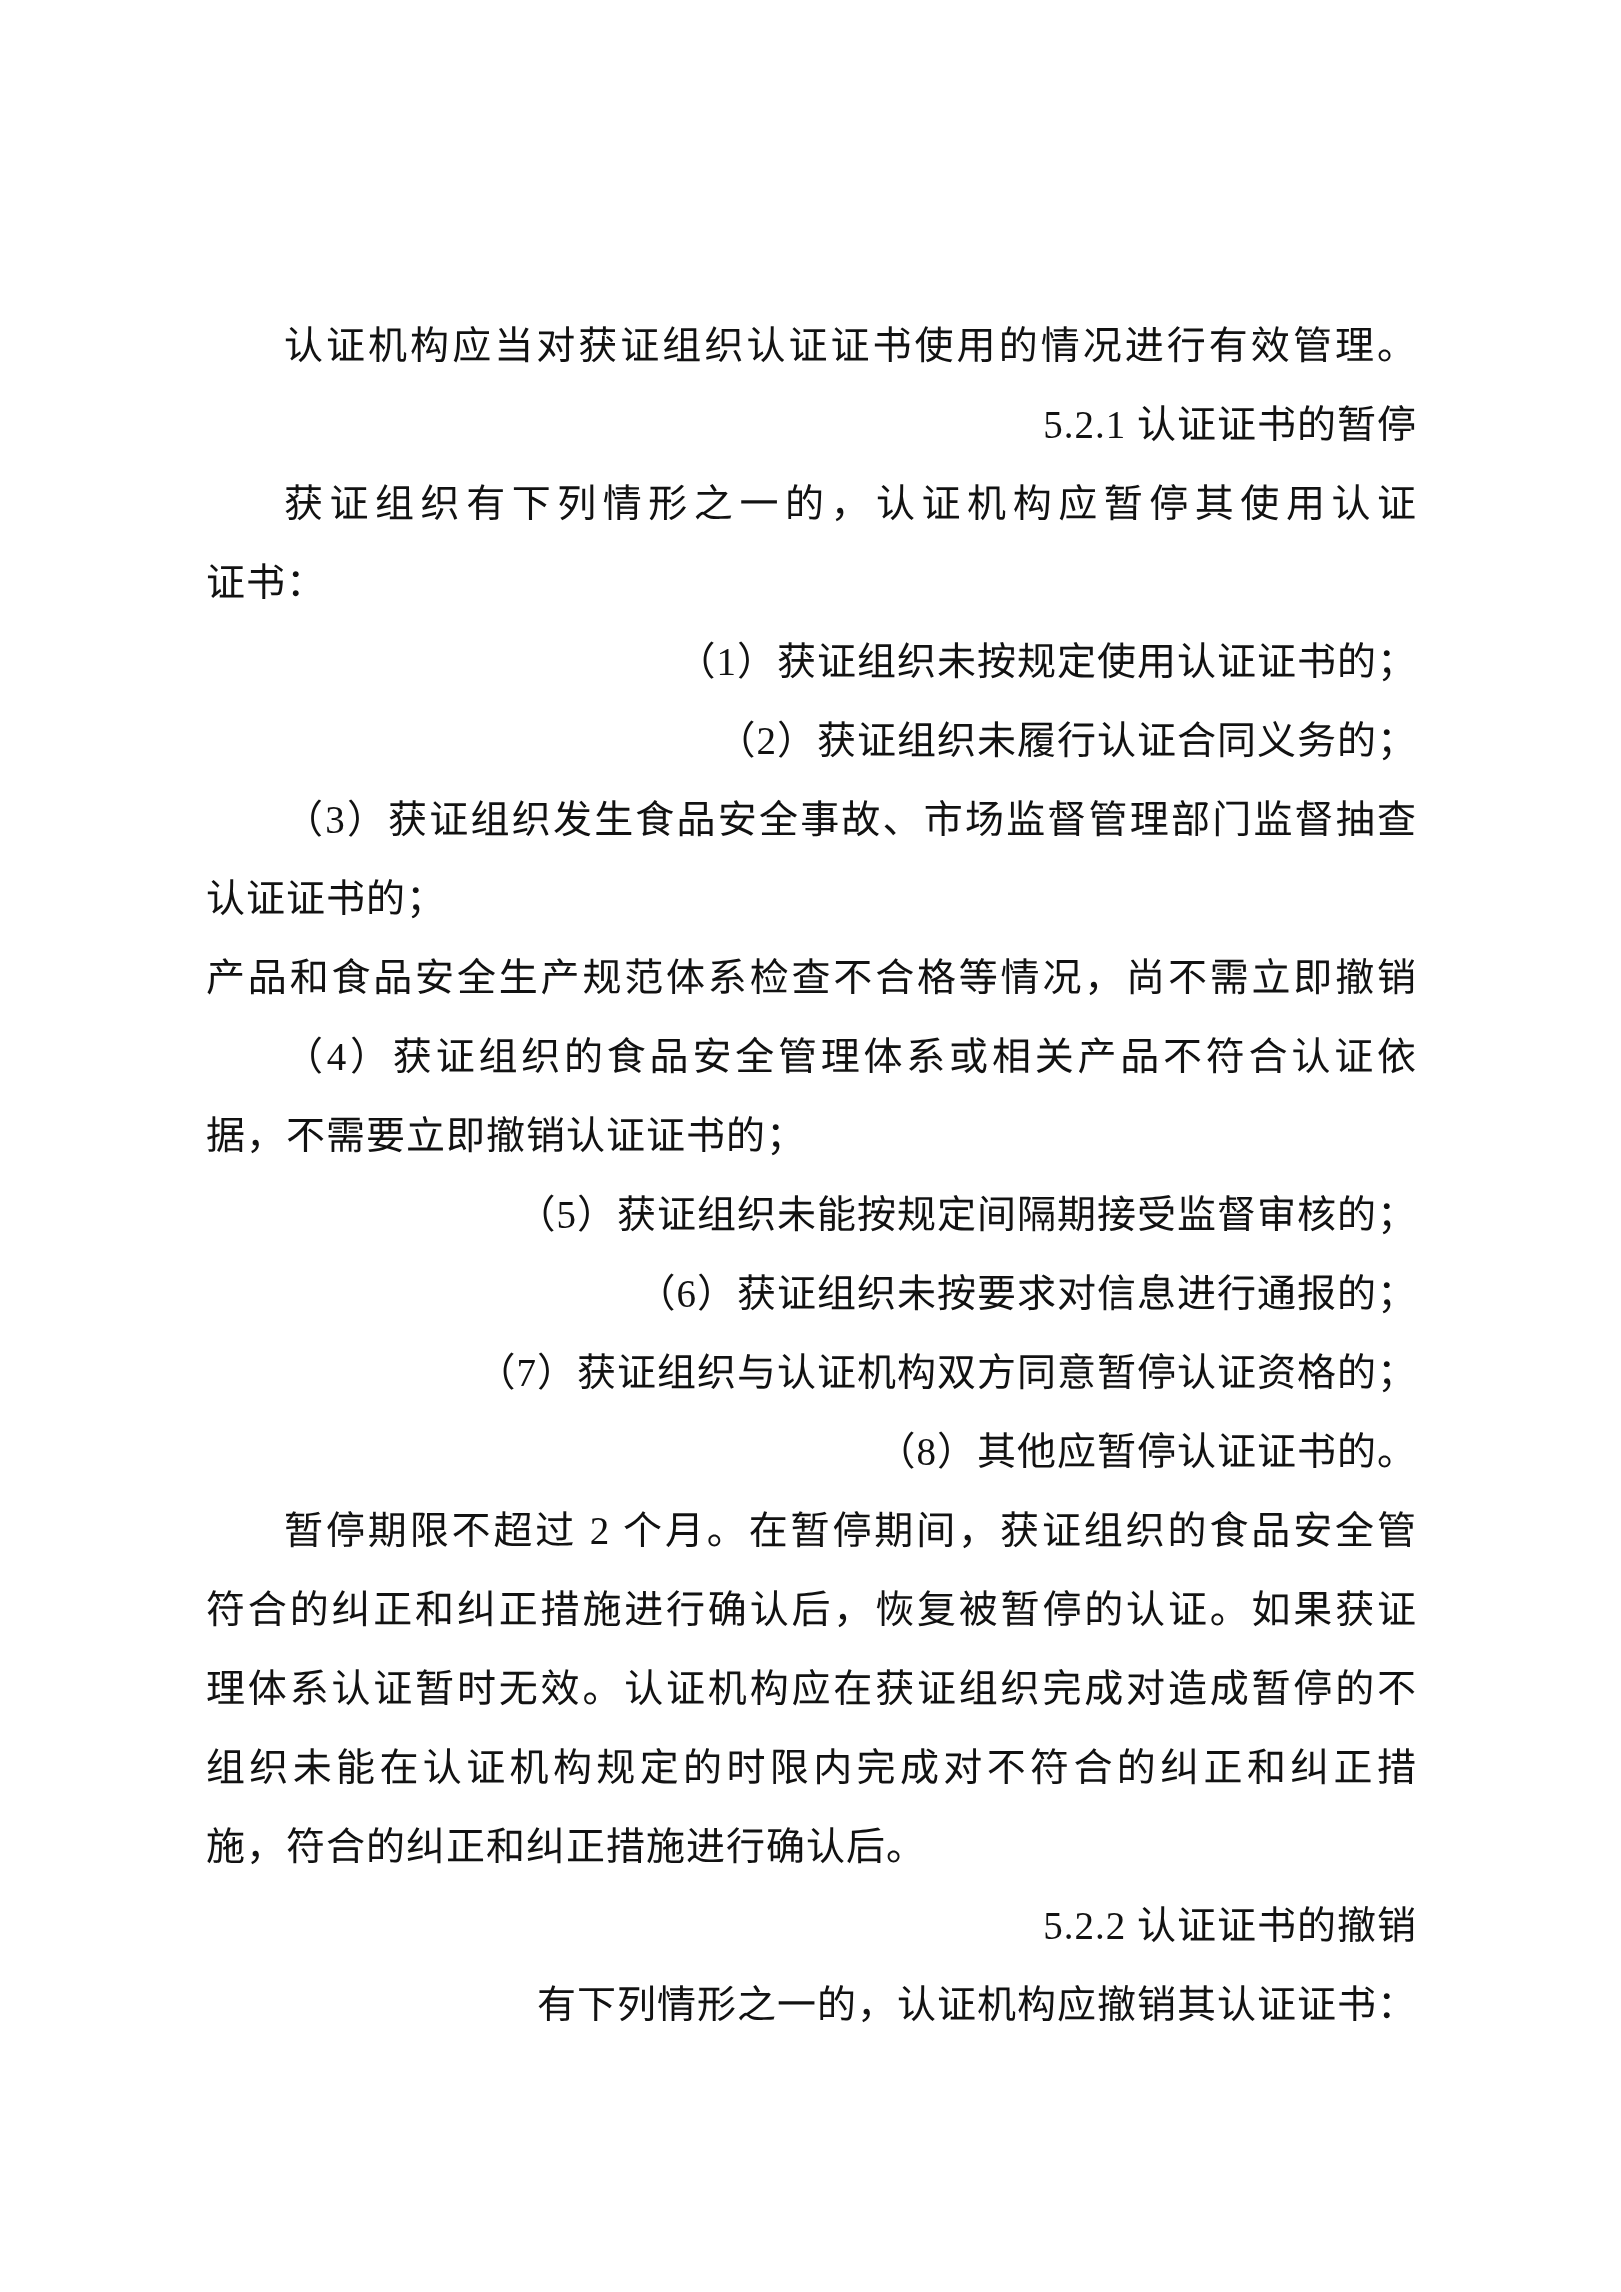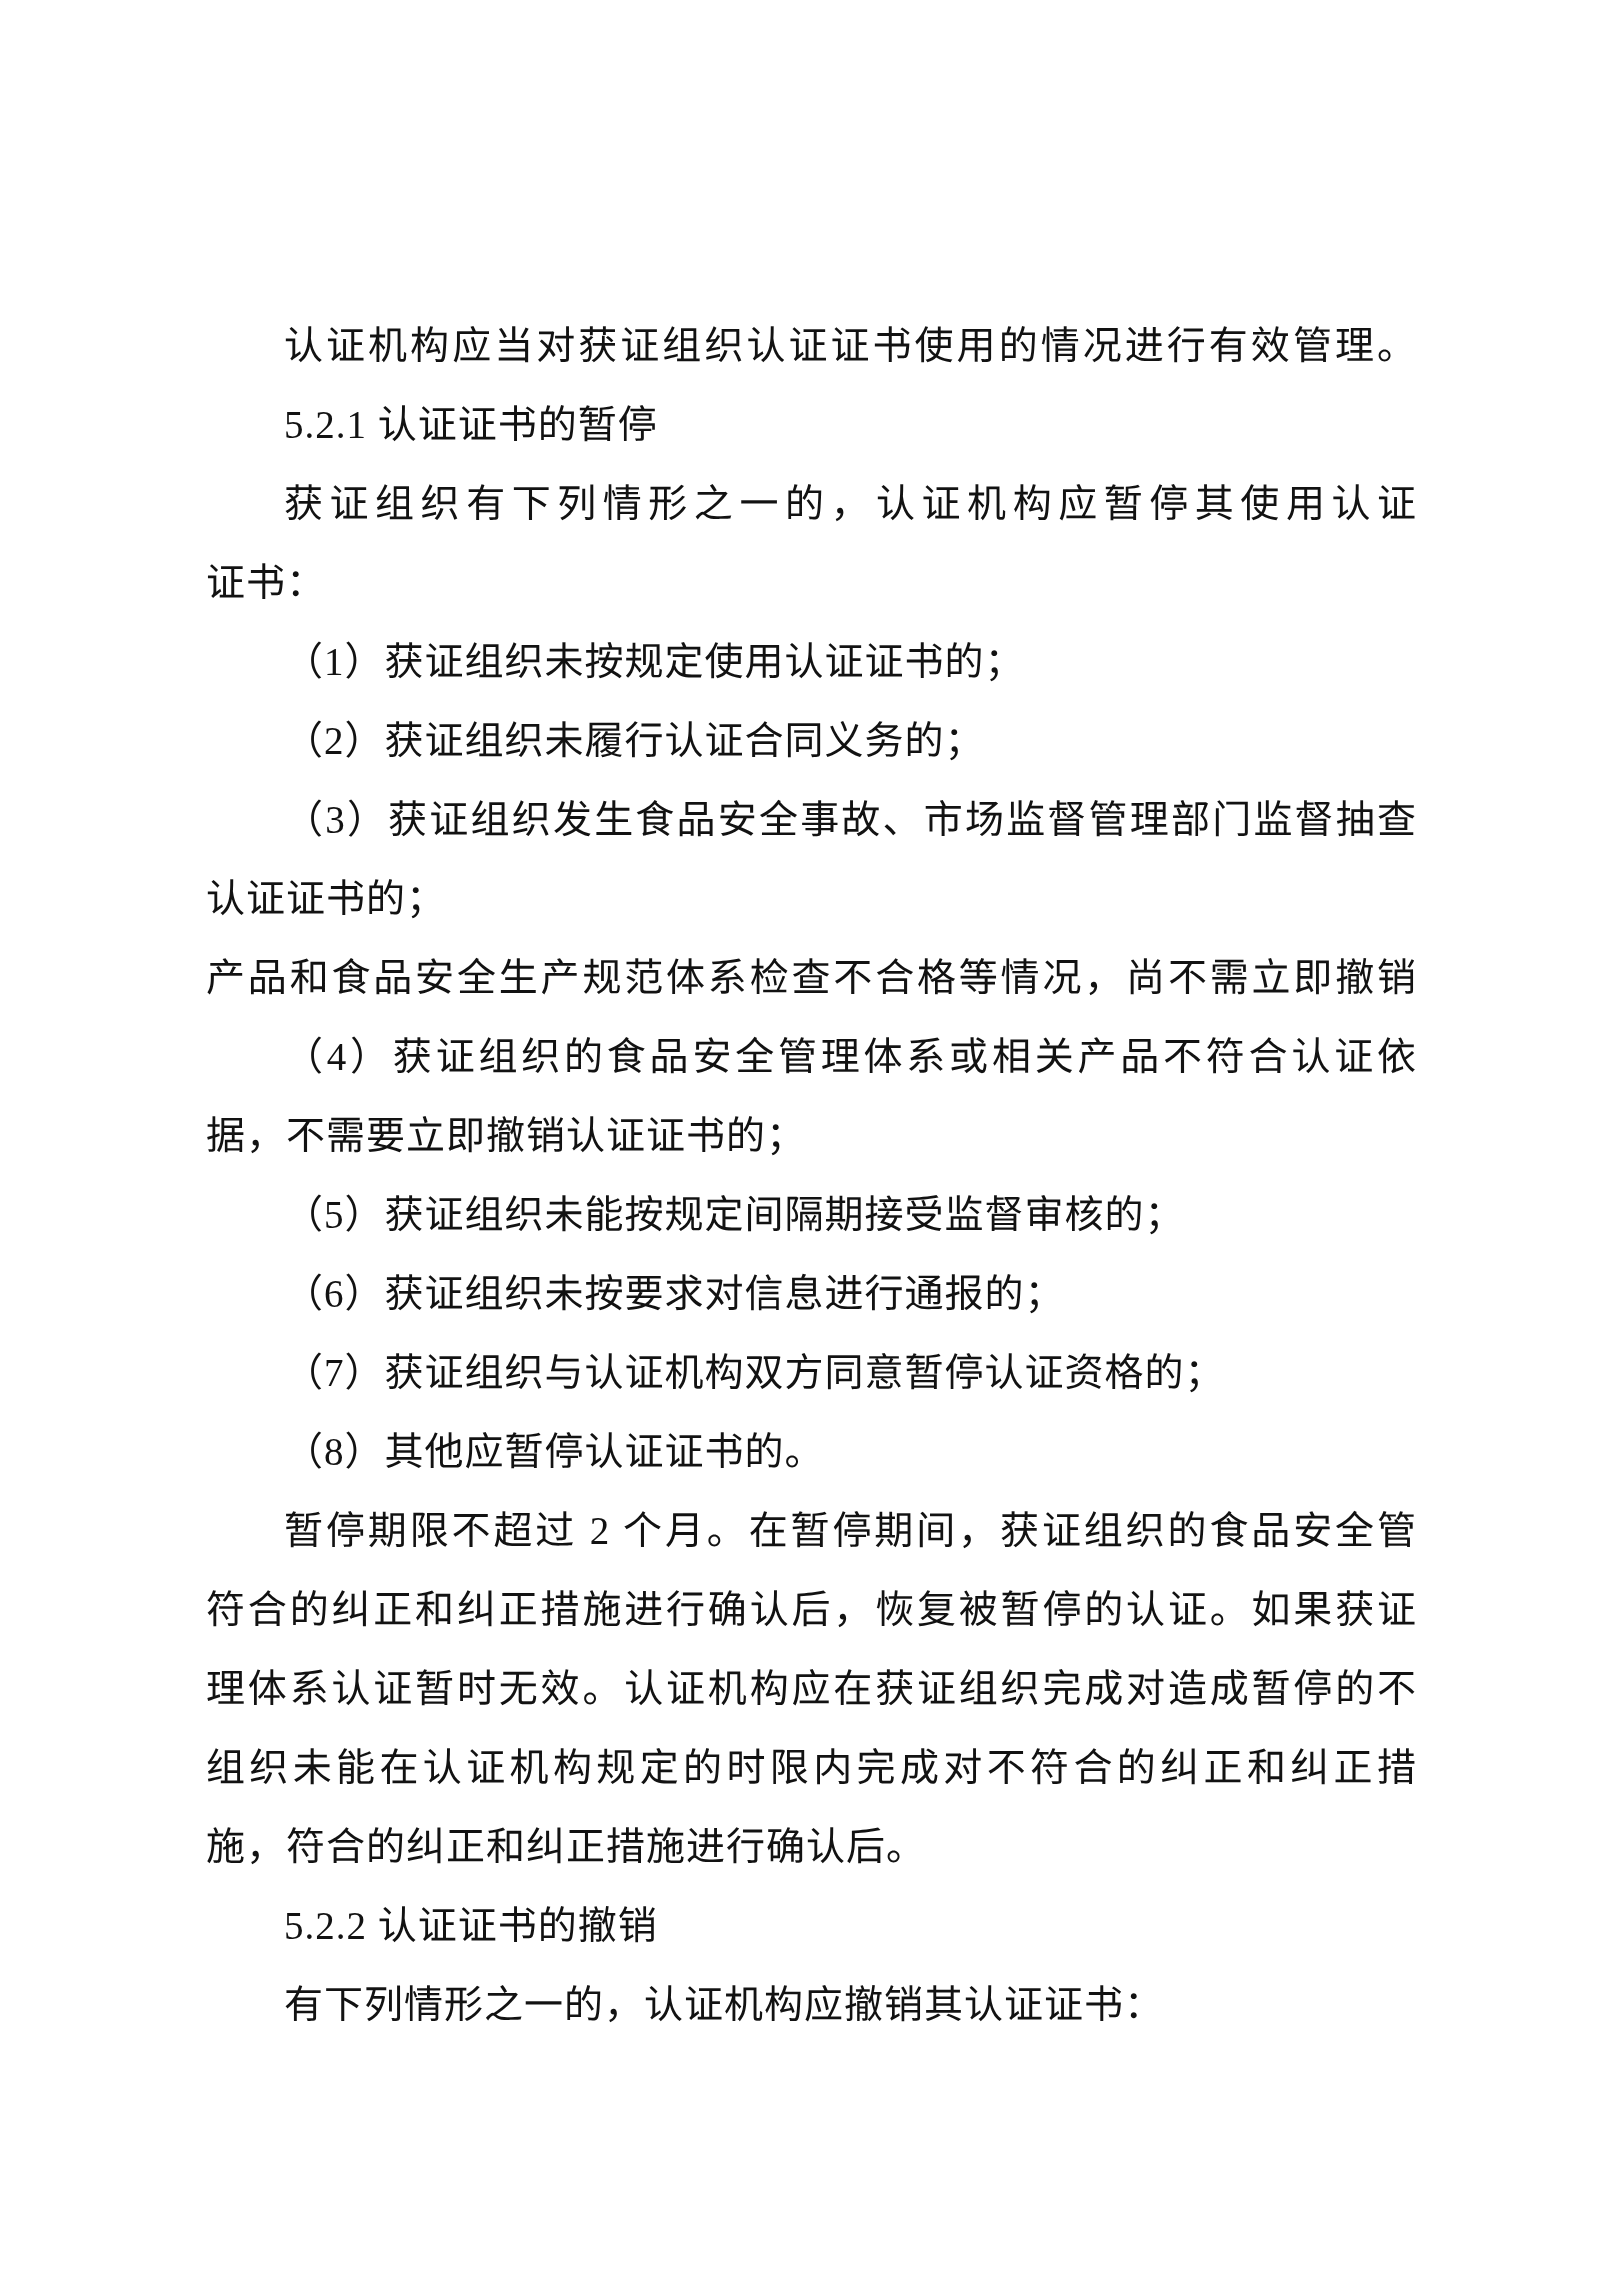--- a/index.html
+++ b/index.html
@@ -26,20 +26,21 @@
     font-size: 39px;
     line-height: 79px;
     height: 79px;
     letter-spacing: 1px;
     white-space: pre;
     text-align: left;
   }
   
   .ind {
     text-indent: 2em;
+    text-align: right;
   }
   
   .just {
     white-space: normal;
     text-align: justify;
     text-align-last: justify;
     text-justify: inter-character;
   }
   .pagenum {
     position: absolute;

